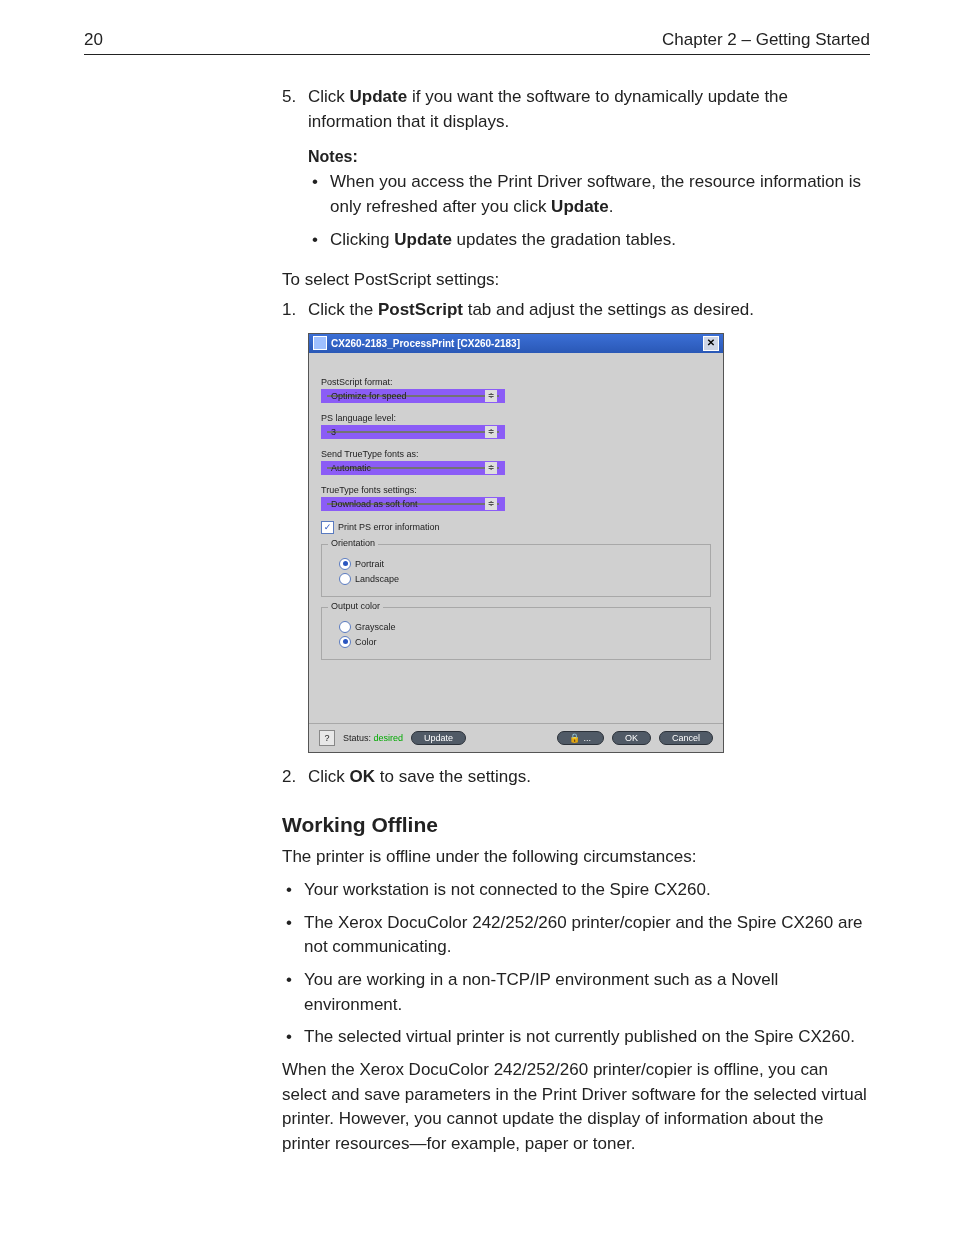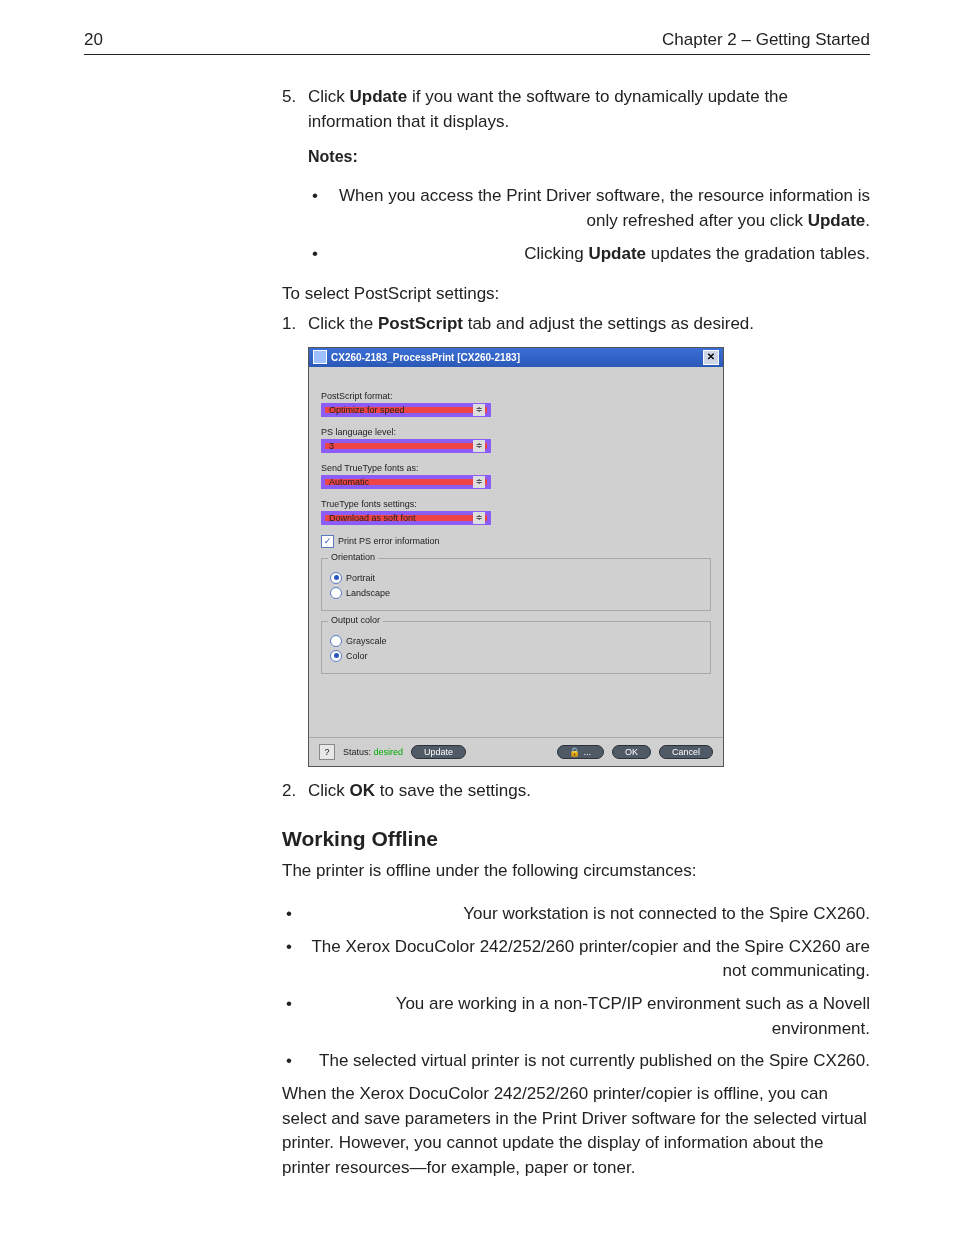--- a/index.html
+++ b/index.html
@@ -46,22 +46,21 @@
   }
   .notes-block {
     margin: 14px 0 14px 26px;
   }
   .notes-label {
     font-weight: 700;
   }
   ul.bullets {
     list-style: none;
     padding: 0;
-    margin: 18px 0 0 0;
-    text-align: right;
+    margin: 4px 0 0 0;
   }
   ul.bullets > li {
     position: relative;
     padding-left: 22px;
     margin-bottom: 8px;
     font-size: 17px;
     line-height: 1.45;
   }
   ul.bullets > li::before {
     content: "•";
@@ -139,23 +138,23 @@
   .dlg-body {
     background: #d0d0d0;
     padding: 24px 12px 10px 12px;
     min-height: 370px;
     box-sizing: border-box;
     color: #222;
   }
   .fld { margin-bottom: 10px; }
   .fld-label { font-size: 9px; margin-bottom: 2px; }
   .dd {
-    width: 170px; height: 14px;
-    background: #ef4444;
-    border: 4px solid #8b5cf6;
+    width: 184px; height: 14px;
+    background: #737373;
+    border: 6px solid #8b5cf6;
     display: flex; align-items: center; justify-content: space-between;
     padding: 0 2px 0 4px;
     font-size: 9px;
     box-sizing: border-box;
   }
   .dd .arrows {
     width: 12px; height: 12px;
     background: #dedede;
     display: flex; align-items: center; justify-content: center;
     font-size: 8px;
@@ -169,21 +168,21 @@
     display: flex; align-items: center; justify-content: center; color: #2a56c0; font-size: 9px;
   }
   .rad {
     width: 10px; height: 10px; border-radius: 50%;
     border: 1px solid #5a7bc0; background: #fff;
     display: flex; align-items: center; justify-content: center;
   }
   .rad.sel::after { content: ""; width: 5px; height: 5px; border-radius: 50%; background: #2a56c0; }
   .grp {
     border: 1px solid #a8a8a8;
-    padding: 10px 8px 8px 8px;
+    padding: 10px 8px 8px 17px;
     margin-top: 10px;
     position: relative;
   }
   .grp .legend {
     position: absolute; top: -7px; left: 6px;
     background: #d0d0d0; padding: 0 3px; font-size: 9px;
   }
   .dlg-footer {
     display: flex; justify-content: space-between; align-items: center;
     padding: 6px 10px;

